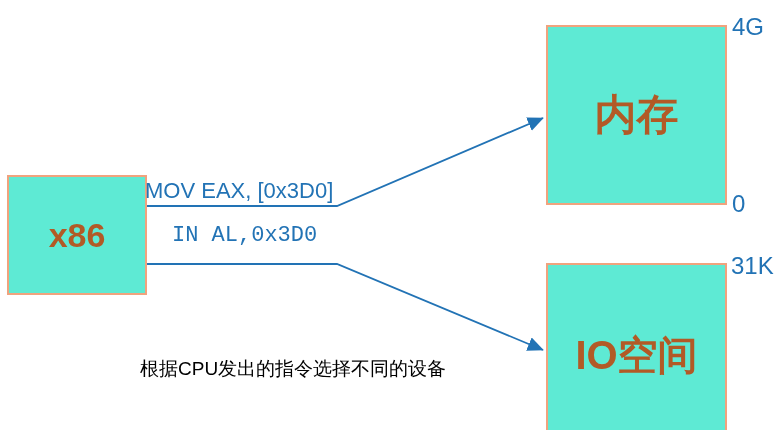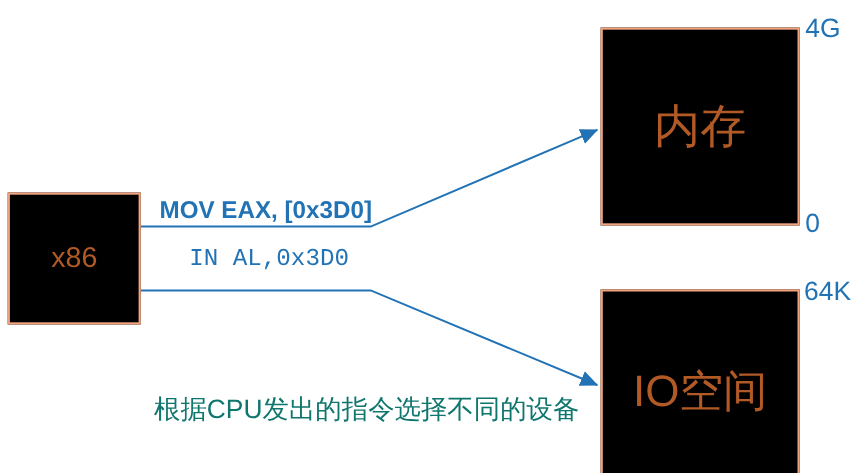--- a/index.html
+++ b/index.html
@@ -13,67 +13,68 @@
     background: #ffffff;
     overflow: hidden;
     font-family: "Liberation Sans", sans-serif;
     position: relative;
   }
   .canvas { position: absolute; left: 0; top: 0; width: 774px; height: 430px; }
 
   .box {
     position: absolute;
     border: 2px solid var(--border-orange);
-    background: #000000;
+    background: #5eead4;
     display: flex;
     align-items: center;
     justify-content: center;
     text-align: center;
     color: var(--text-brown);
+    font-weight: bold;
   }
   .cpu-box {
-    left: 7px; top: 175px; width: 121px; height: 120px;
-    font-size: 26px; line-height: 1.3;
+    left: 7px; top: 175px; width: 140px; height: 120px;
+    font-size: 34px; line-height: 1.3;
   }
   .mem-box {
     left: 546px; top: 25px; width: 181px; height: 180px;
     font-family: "Liberation Serif", serif;
     font-size: 42px;
   }
   .io-box {
     left: 546px; top: 263px; width: 181px; height: 184px;
     font-size: 40px;
   }
   .io-box .io-latin { font-family: "Liberation Sans", sans-serif; }
   .io-box .io-cjk { font-family: "Liberation Serif", serif; }
 
   .arrow-label {
     position: absolute;
     color: var(--blue);
     font-size: 22px;
     white-space: nowrap;
   }
-  .label-mov { left: 145px; top: 178px; font-weight: bold; }
+  .label-mov { left: 145px; top: 178px; }
   .label-in  { left: 172px; top: 223px; font-family: Liberation Mono, monospace; }
 
   .edge-marker {
     position: absolute;
     color: var(--blue);
     font-size: 24px;
     white-space: nowrap;
   }
   .marker-4g  { left: 732px; top: 13px; }
   .marker-0   { left: 732px; top: 190px; }
   .marker-64k { left: 731px; top: 252px; }
 
   .caption {
     position: absolute;
     left: 140px; top: 356px;
-    color: #0f766e;
-    font-size: 24px;
+    color: #000000;
+    font-size: 19px;
     white-space: nowrap;
   }
 
   svg.wires { position: absolute; left: 0; top: 0; pointer-events: none; }
   svg.wires polyline {
     fill: none;
     stroke: var(--blue);
     stroke-width: 1.8;
   }
   svg.wires .head { fill: var(--blue); }
@@ -105,17 +106,17 @@
 
   <div class="box io-box">
     <span><span class="io-latin">IO</span><span class="io-cjk">空间</span></span>
   </div>
 
   <div class="arrow-label label-mov">MOV EAX, [0x3D0]</div>
   <div class="arrow-label label-in">IN AL,0x3D0</div>
 
   <div class="edge-marker marker-4g">4G</div>
   <div class="edge-marker marker-0">0</div>
-  <div class="edge-marker marker-64k">64K</div>
+  <div class="edge-marker marker-64k">31K</div>
 
   <div class="caption">根据CPU发出的指令选择不同的设备</div>
 
 </div>
 
 </body></html>

